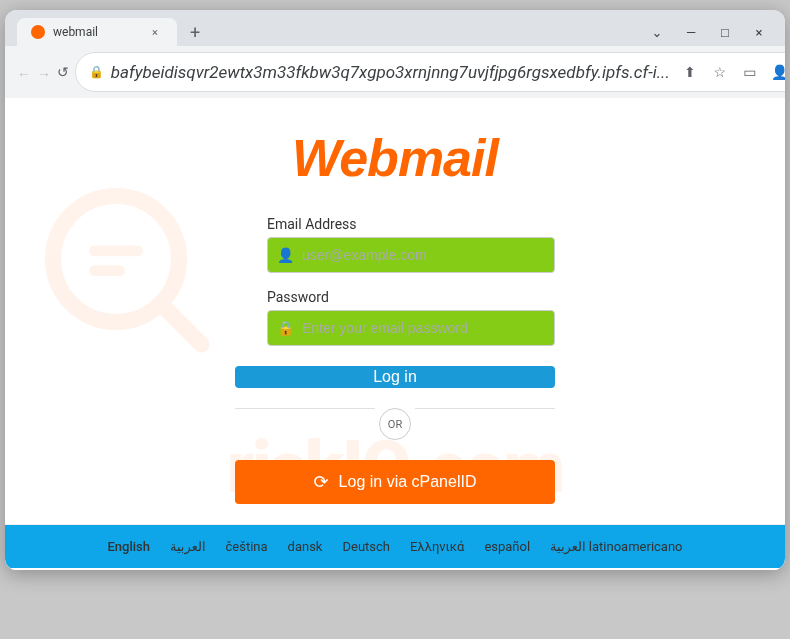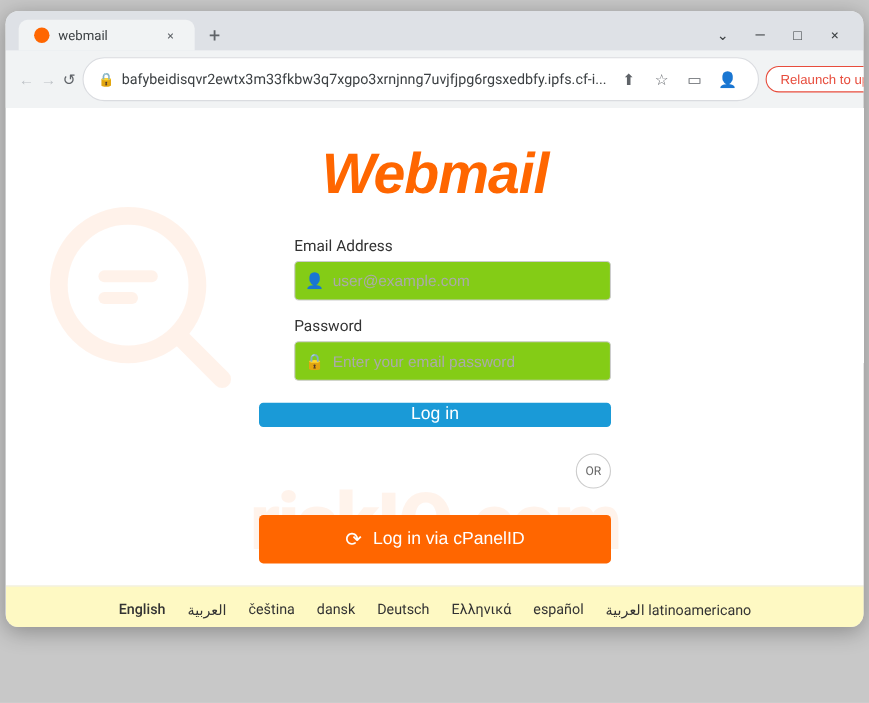--- a/index.html
+++ b/index.html
@@ -151,21 +151,22 @@
     .lock-icon-nav {
       color: #5f6368;
       font-size: 12px;
     }
 
     .url-text {
       flex: 1;
       white-space: nowrap;
       overflow: hidden;
       text-overflow: ellipsis;
-      font-size: 13px;
+      font-size: 17px;
+      font-style: italic;
     }
 
     .nav-icons {
       display: flex;
       align-items: center;
       gap: 2px;
     }
 
     .nav-icon-btn {
       width: 28px;
@@ -321,24 +322,23 @@
       border-radius: 4px;
       font-size: 16px;
       font-weight: 500;
       cursor: pointer;
       margin-top: 4px;
     }
 
     
     .or-divider {
       display: flex;
-      align-items: flex-end;
+      align-items: flex-start;
       gap: 4px;
       margin: 4px 0;
-      flex-direction: column;
     }
 
     .or-line {
       flex: 1;
       height: 1px;
       background: #e0e0e0;
     }
 
     .or-circle {
       width: 32px;
@@ -369,25 +369,25 @@
       gap: 10px;
     }
 
     .cpanel-icon {
       font-size: 18px;
     }
 
     
     .lang-footer {
       width: 100%;
-      background: #fef9c3;
+      background: #0ea5e9;
       border-top: 1px solid #eee;
       padding: 14px 20px;
       display: flex;
-      align-items: flex-start;
+      align-items: flex-end;
       justify-content: center;
       gap: 20px;
       flex-wrap: wrap;
     }
 
     .lang-item {
       font-size: 13px;
       color: #333;
       cursor: pointer;
       text-decoration: none;

